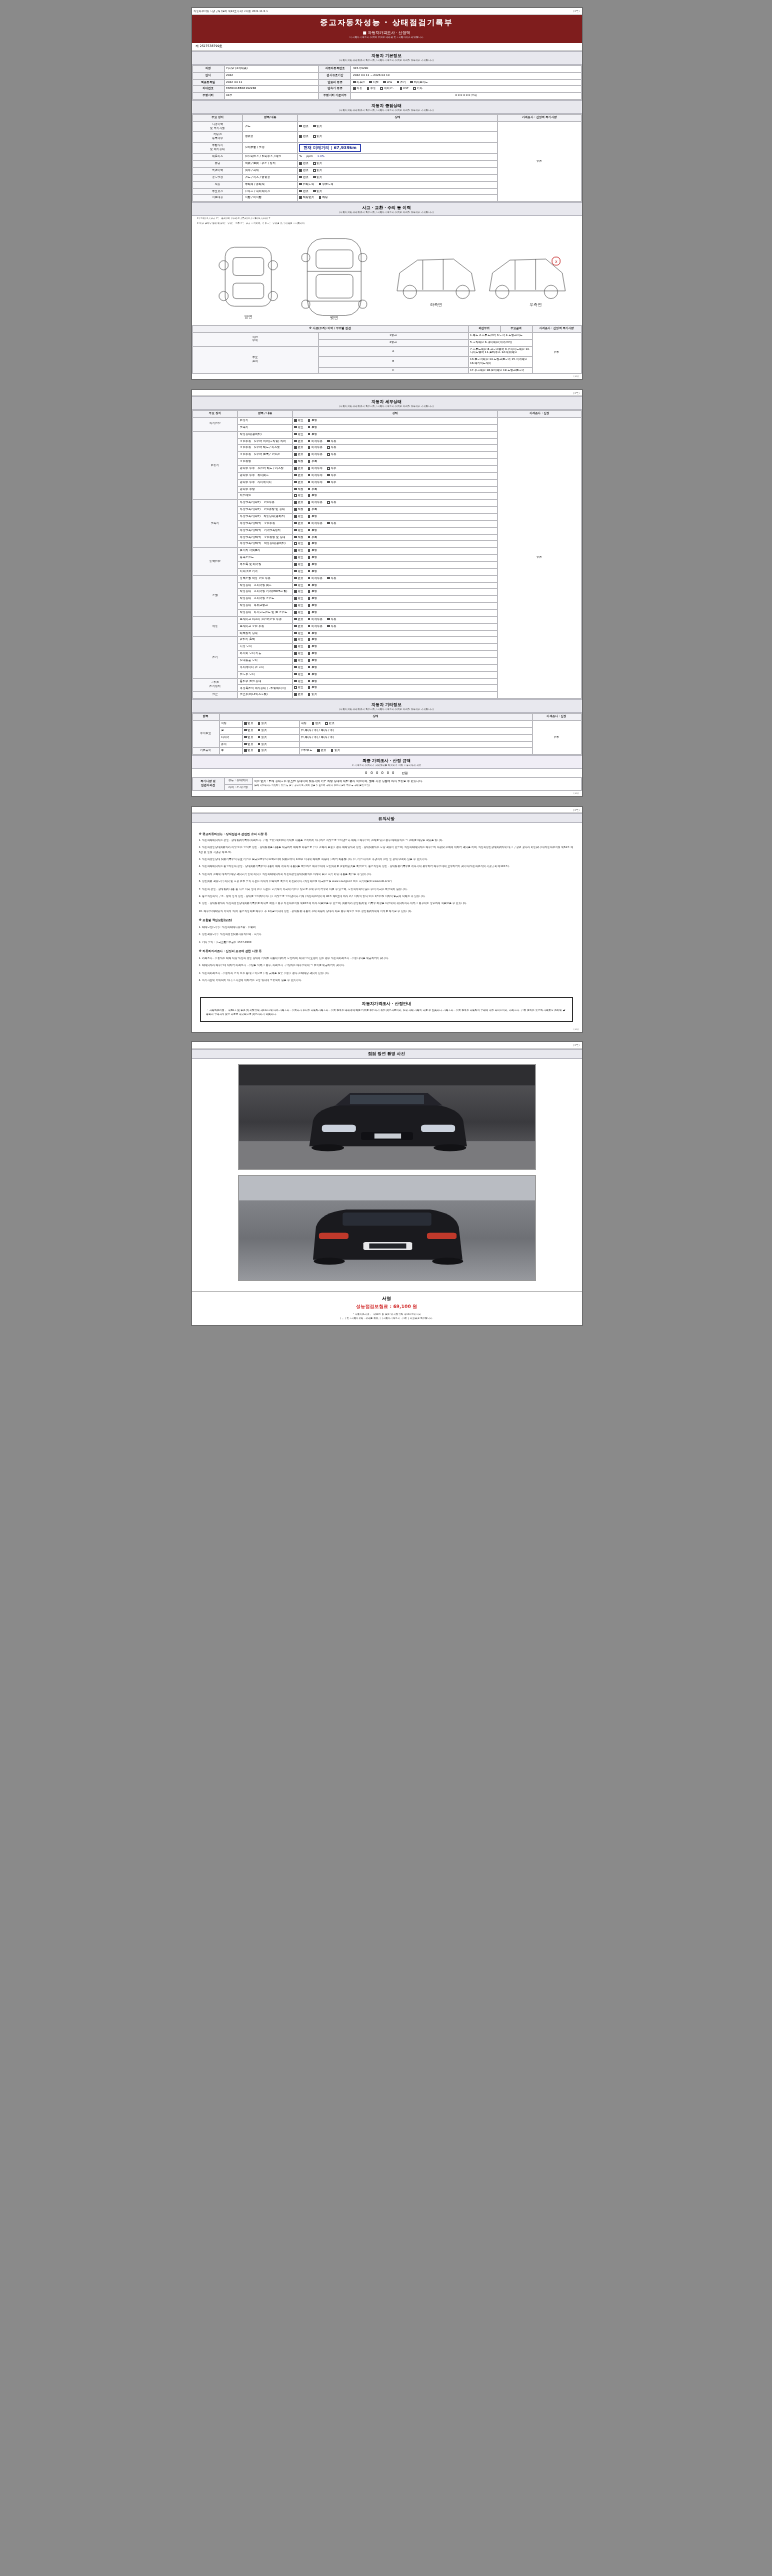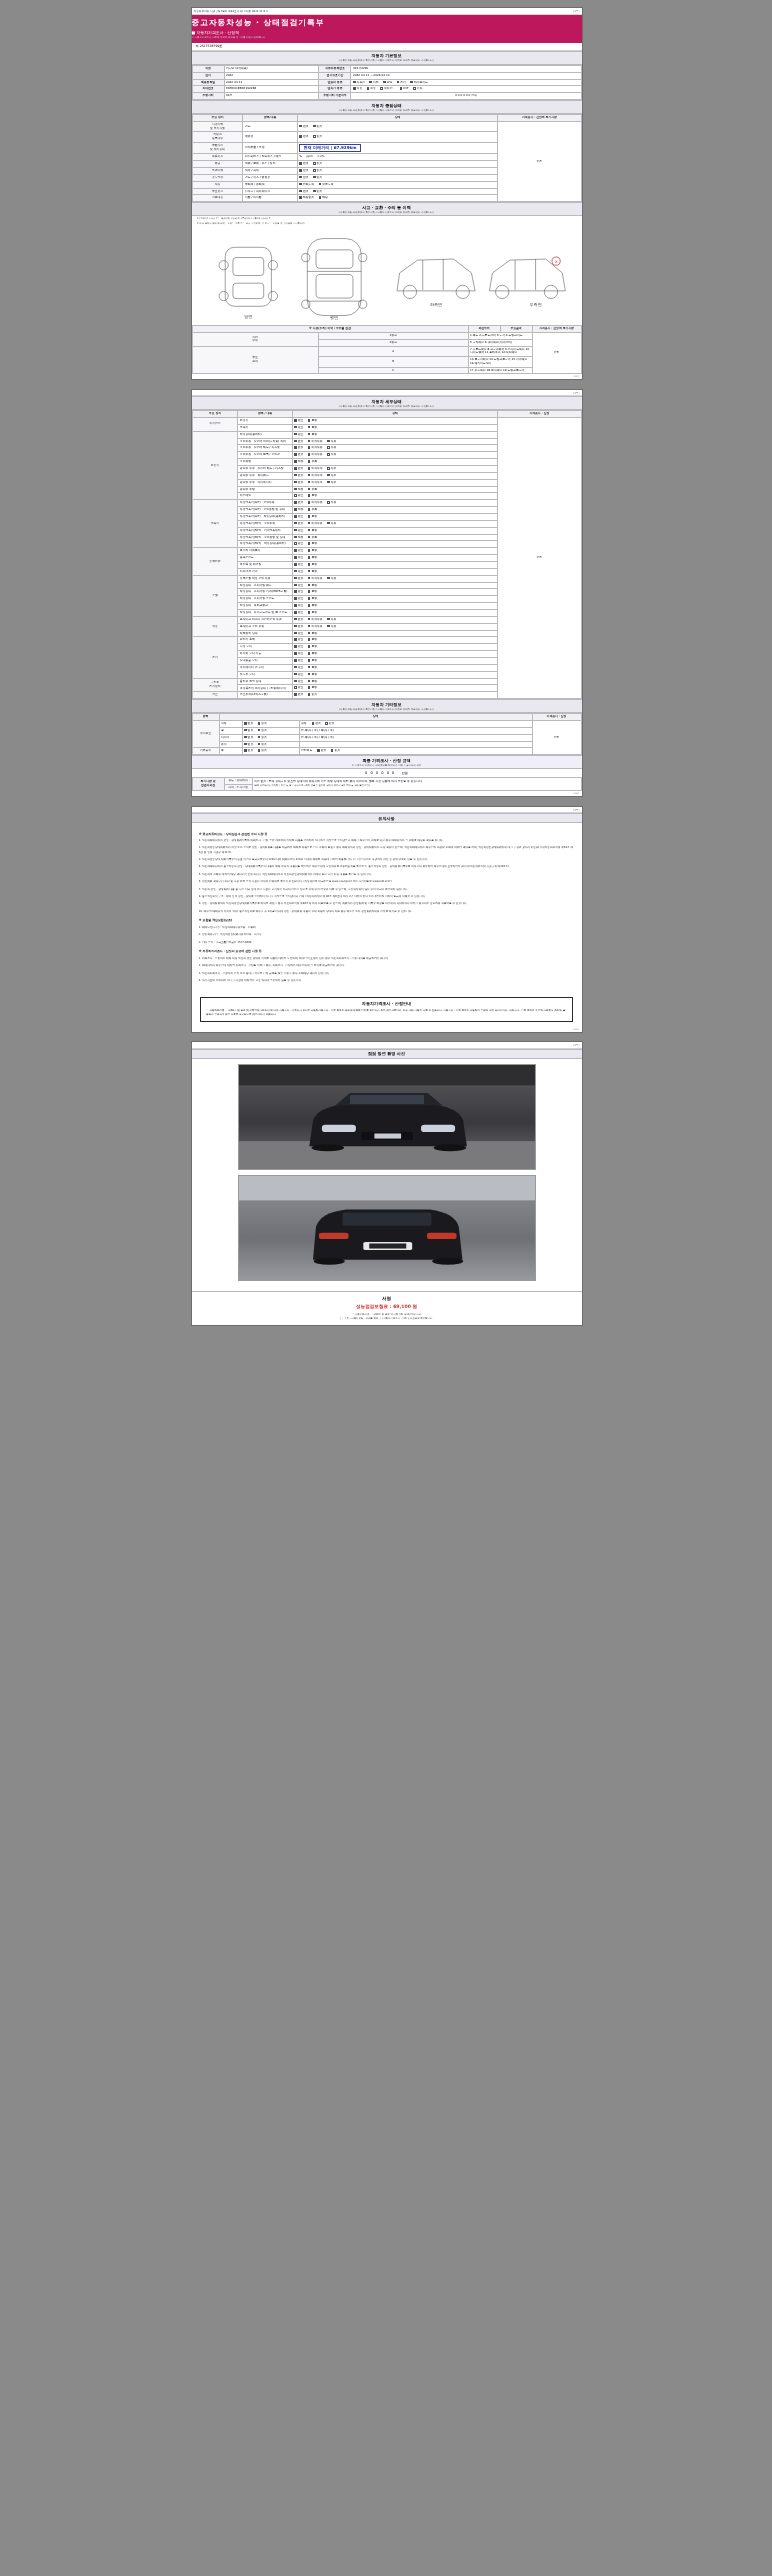--- a/index.html
+++ b/index.html
@@ -24,22 +24,23 @@
   .sheet-top-note {
     font-size: 2.6px;
     color: #222;
     padding: 1px 2.1px 0.5px 2.1px;
     border-bottom: 0.5px solid #d3d3d3;
     display: flex;
     justify-content: space-between;
   }
   .sheet-top-note .right { color: #666; }
   .titlebar {
-    background: #be185d;
+    background: #7f1d1d;
     color: #fff;
+    text-align: center;
     padding: 3.6px 0 3.1px 0;
   }
   .titlebar .t1 { font-size: 7.7px; font-weight: bold; letter-spacing: 1px; }
   .titlebar .t2 { font-size: 3.9px; margin-top: 1.5px; }
   .titlebar .t3 { font-size: 2.4px; margin-top: 1.5px; color: #d9d9e2; line-height: 1.5; }
   .subline {
     font-size: 3.1px;
     padding: 1.5px 4.1px;
     border-bottom: 0.5px solid #cfcfcf;
   }

